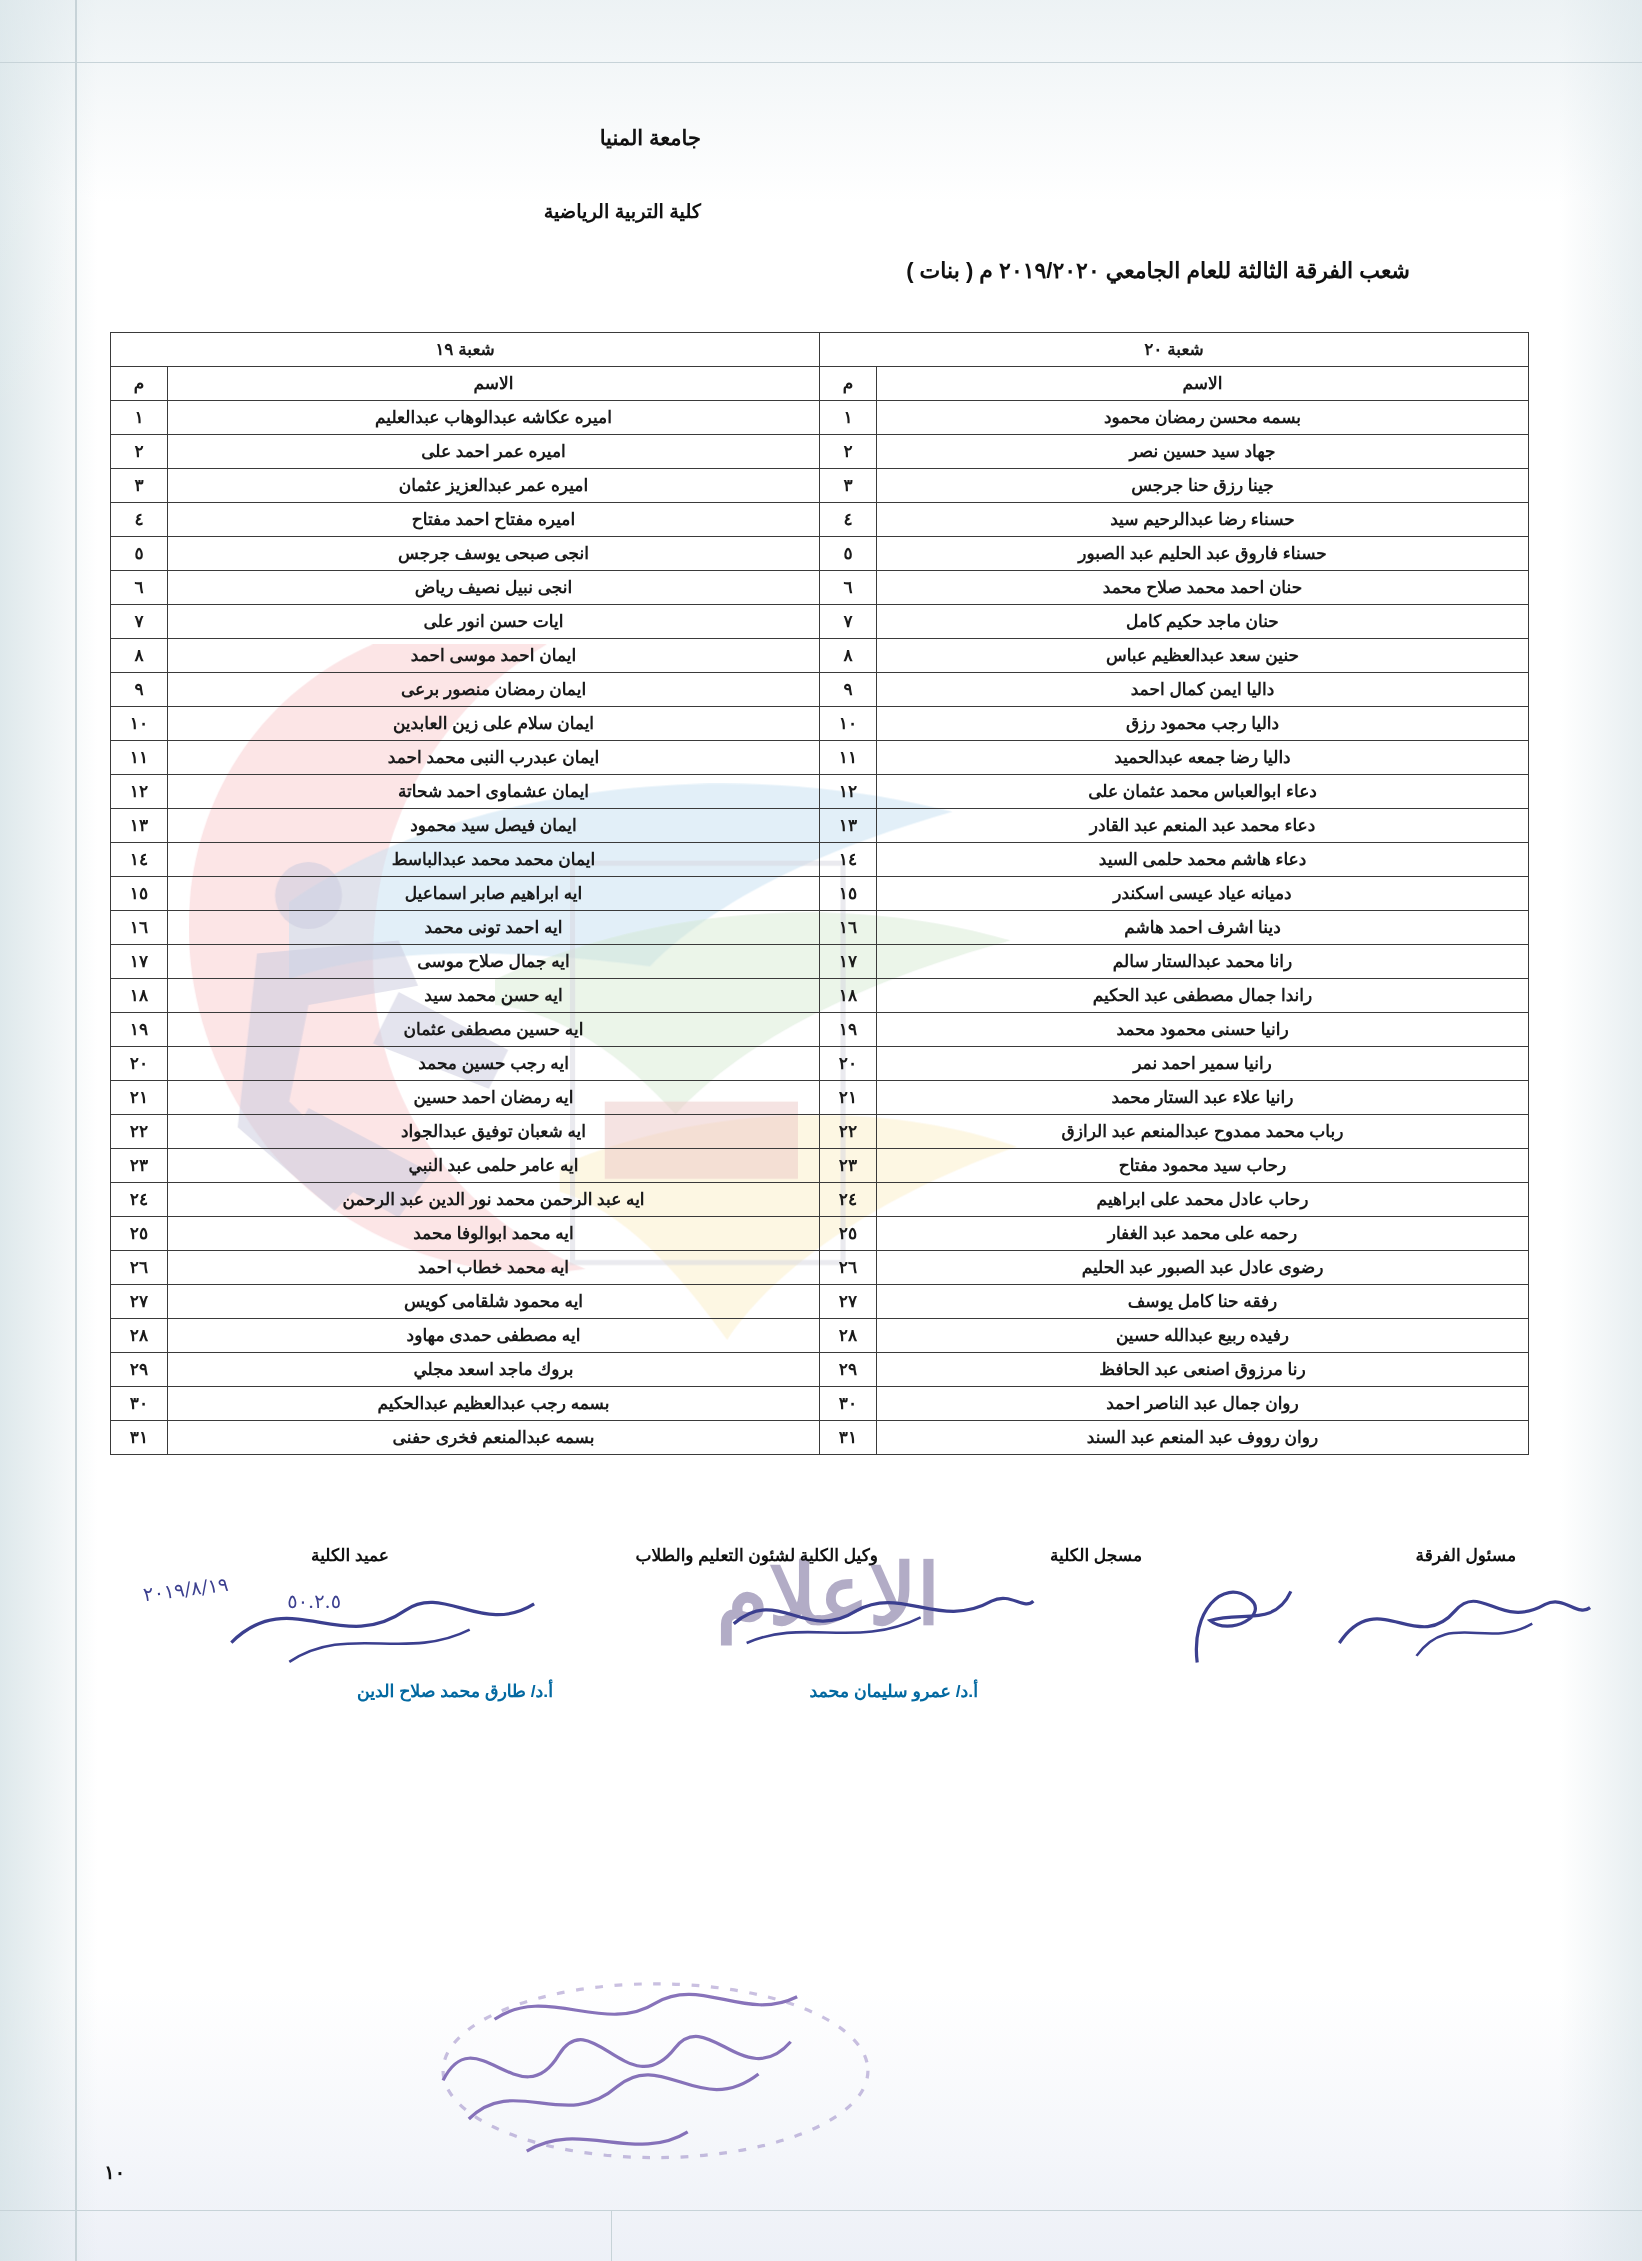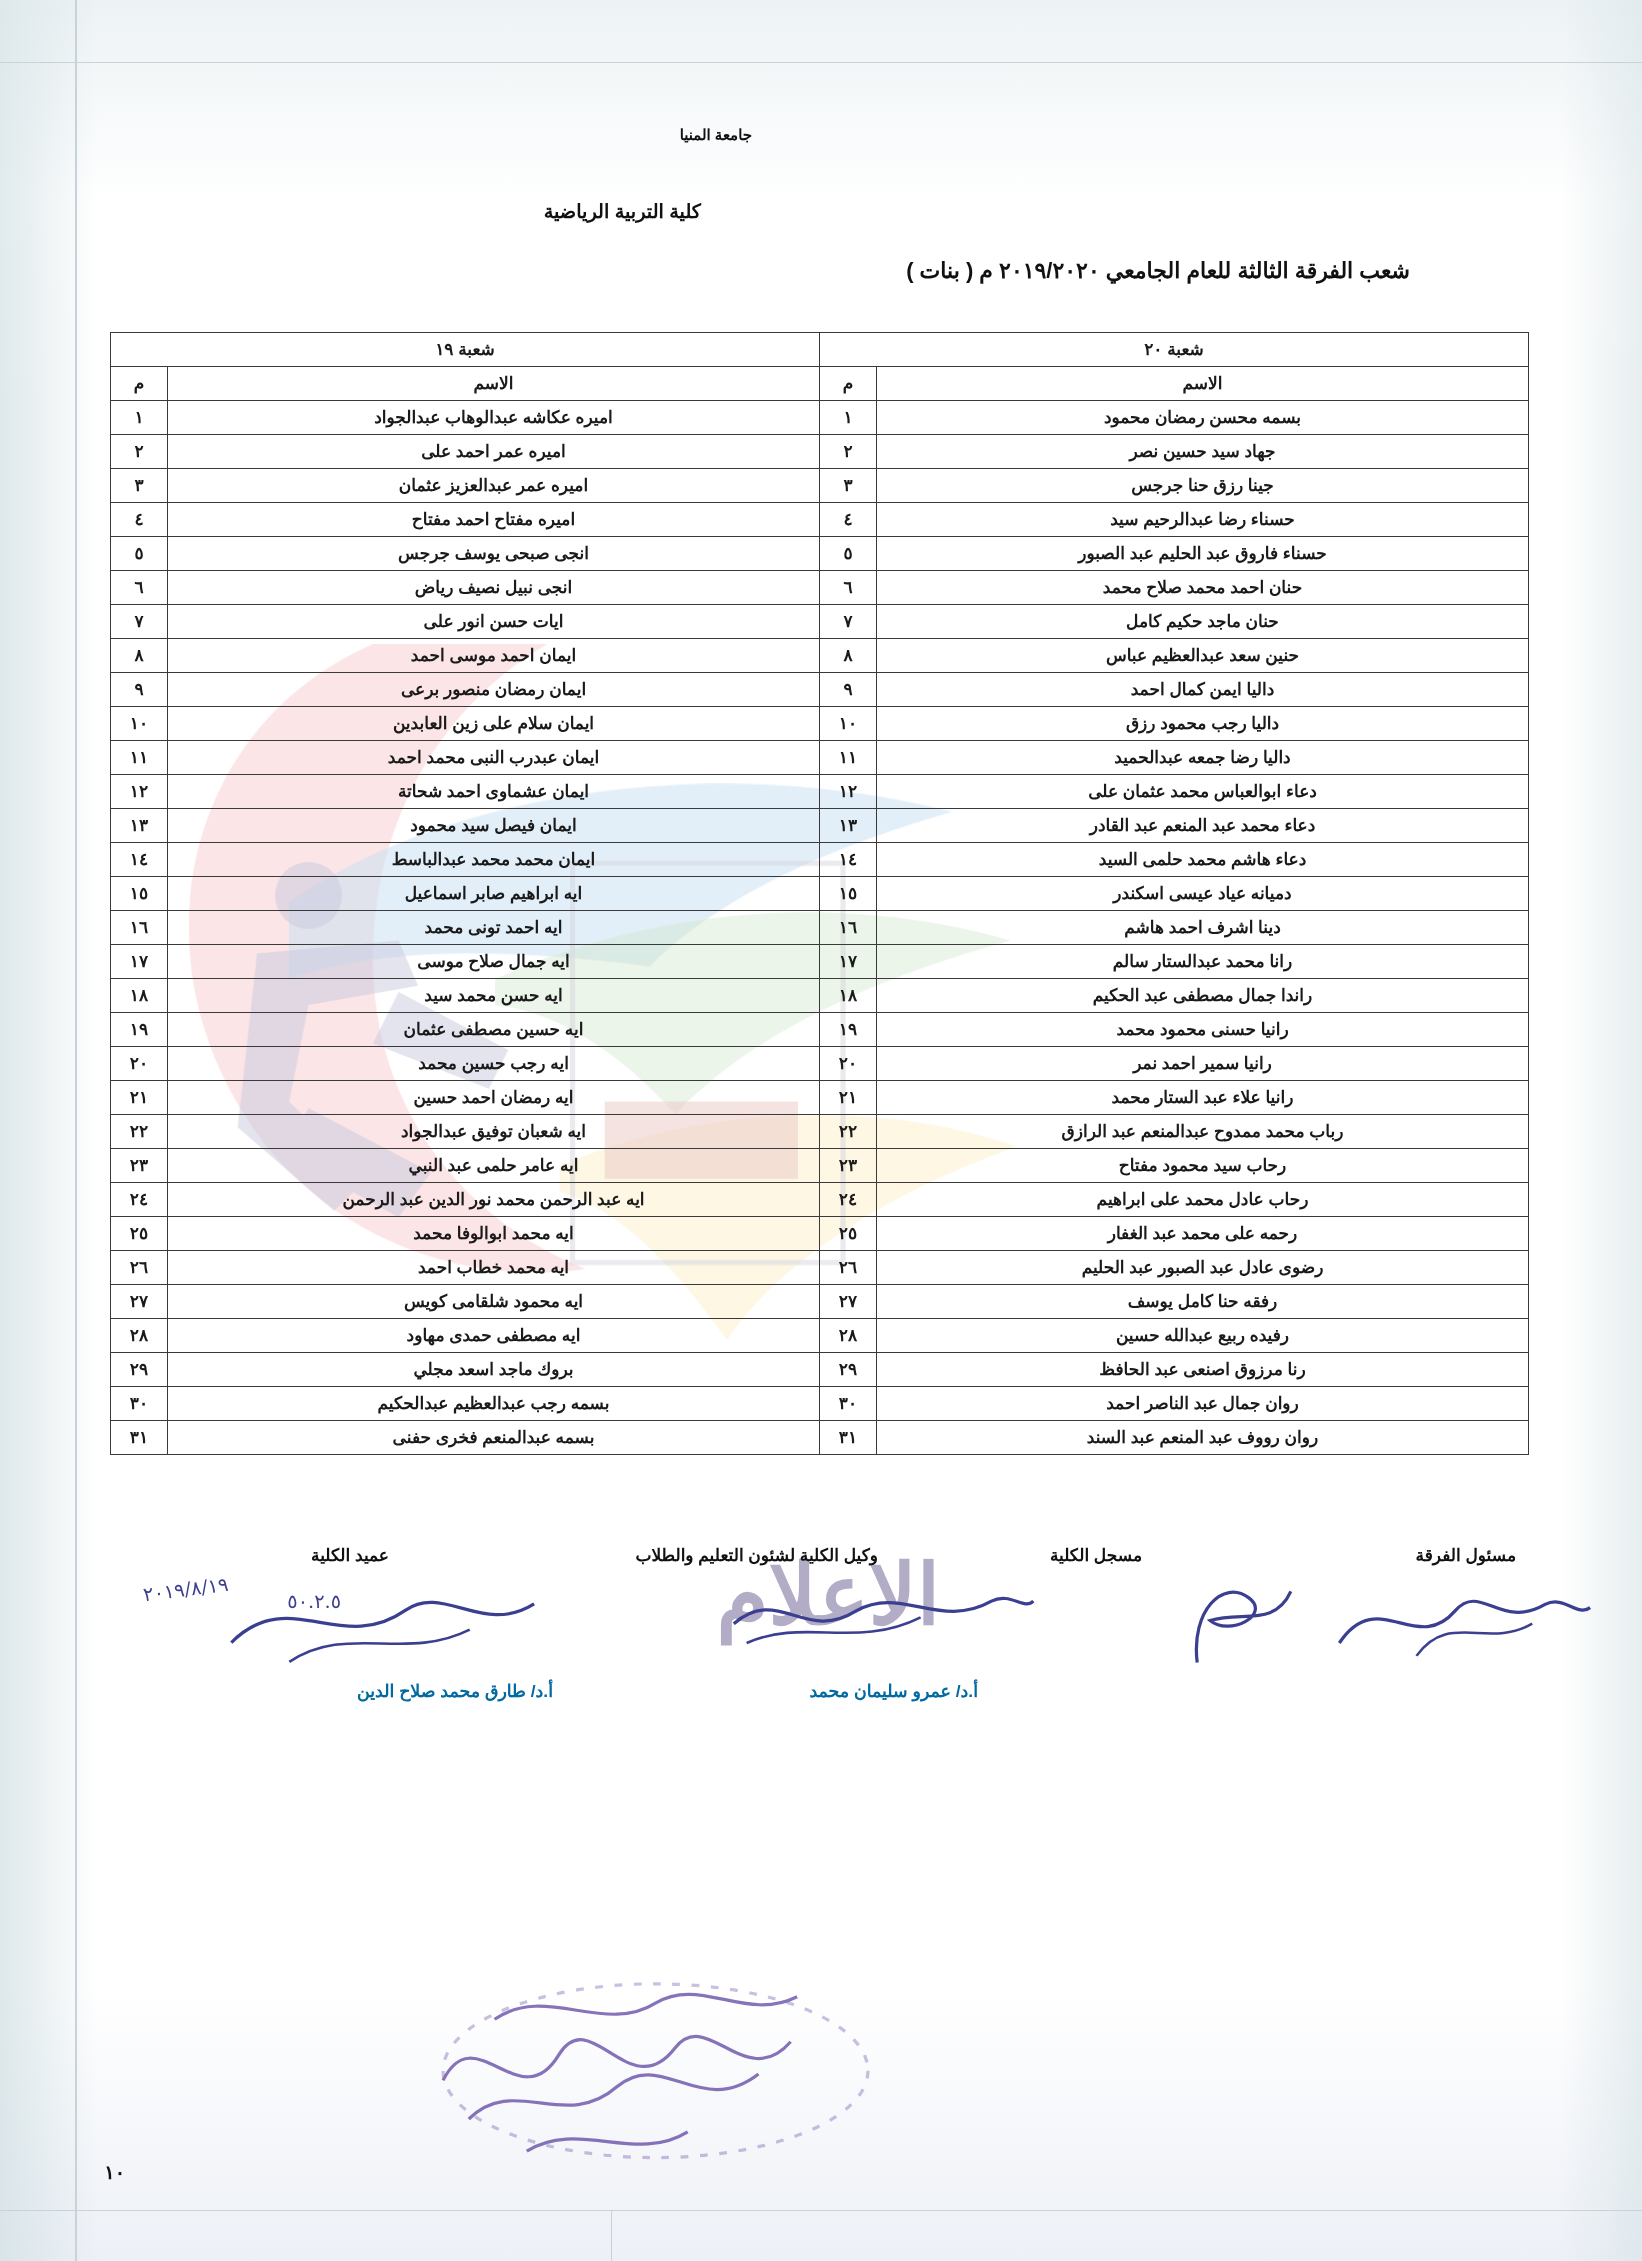--- a/index.html
+++ b/index.html
@@ -56,21 +56,21 @@
   }
 
   
   .hdr {
     position: absolute;
     z-index: 5;
     text-align: right;
     font-weight: bold;
     color: #111;
   }
-  .hdr-univ   { right: 890px; top: 126px;  font-size: 15px; }
+  .hdr-univ   { right: 941px; top: 126px;  font-size: 21px; }
   .hdr-fac    { right: 941px; top: 200px;  font-size: 19.3px; }
   .hdr-title  { right: 232px;  top: 258px;  font-size: 22px; }
 
   
   .tbl-wrap {
     position: absolute;
     right: 113px;
     top: 332px;
     width: 1417px;
     z-index: 5;
@@ -208,21 +208,21 @@
           <th class="col-head">الاسم</th>
           <th class="col-head">م</th>
           <th class="col-head">الاسم</th>
           <th class="col-head">م</th>
         </tr>
       </thead>
       <tbody id="tbody">
           <tr>
             <td class="name-cell">بسمه محسن رمضان محمود</td>
             <td class="num-cell">١</td>
-            <td class="name-cell">اميره عكاشه عبدالوهاب عبدالجواد</td>
+            <td class="name-cell">اميره عكاشه عبدالوهاب عبدالعليم</td>
             <td class="num-cell">١</td>
           </tr>
           <tr>
             <td class="name-cell">جهاد سيد حسين نصر</td>
             <td class="num-cell">٢</td>
             <td class="name-cell">اميره عمر احمد على</td>
             <td class="num-cell">٢</td>
           </tr>
           <tr>
             <td class="name-cell">جينا رزق حنا جرجس</td>

